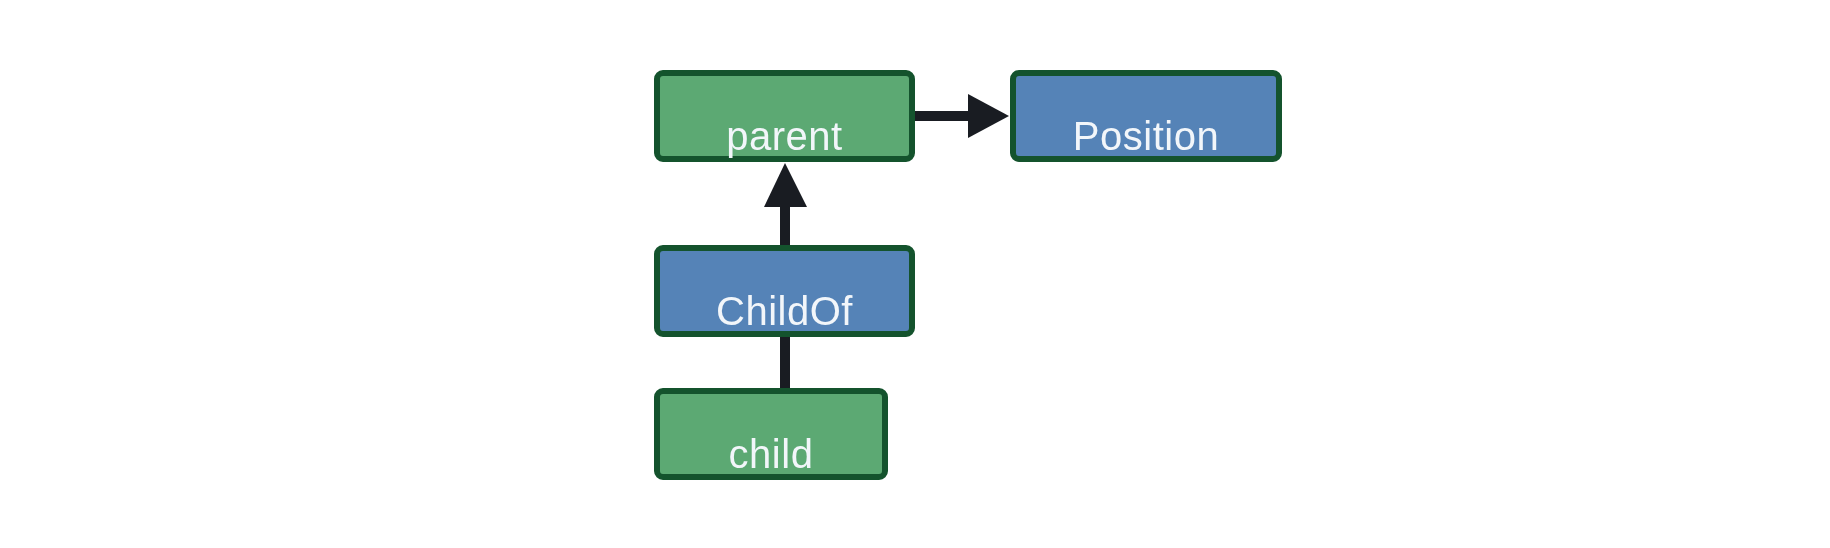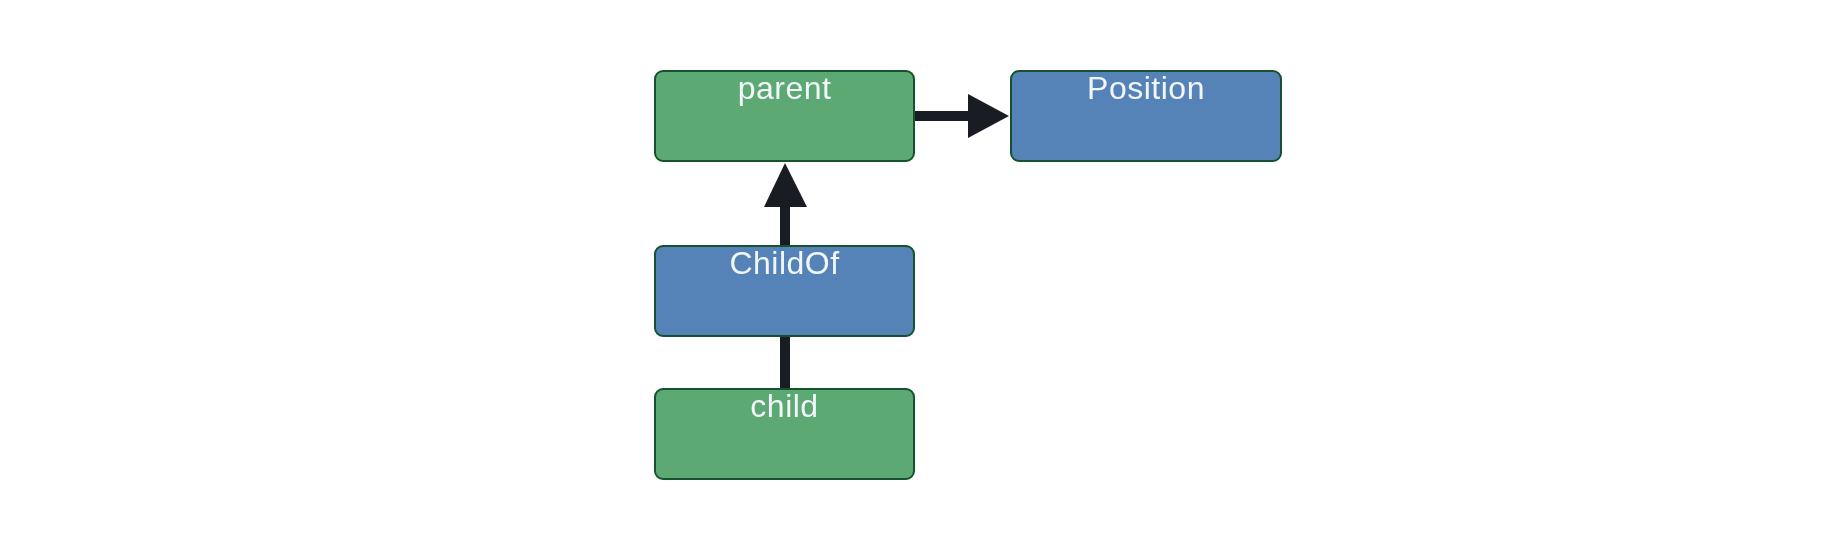--- a/index.html
+++ b/index.html
@@ -18,37 +18,37 @@
   .edges-svg {
     position: absolute;
     left: 0;
     top: 0;
     width: 1830px;
     height: 548px;
   }
   .node {
     position: absolute;
     box-sizing: border-box;
-    border: 2px solid #14532d;
+    border: 6px solid #14532d;
     border-radius: 9px;
     display: flex;
-    align-items: flex-start;
+    align-items: flex-end;
     justify-content: center;
-    font-size: 32px;
+    font-size: 40px;
     line-height: 1;
     color: #f2f6fa;
     letter-spacing: 0.5px;
   }
   .node.entity    { background: #5ca973; }
   .node.component { background: #5583b7; }
 
   .node-parent   { left: 654px;  top: 70px;  width: 261px; height: 92px; }
   .node-position { left: 1010px; top: 70px;  width: 272px; height: 92px; }
   .node-childof  { left: 654px;  top: 245px; width: 261px; height: 92px; }
-  .node-child    { left: 654px;  top: 388px; width: 261px; height: 92px; }
+  .node-child    { left: 654px;  top: 388px; width: 234px; height: 92px; }
 </style>
 </head>
 <body>
 
 <div class="canvas">
 
   <svg class="edges-svg" viewBox="0 0 1830 548" xmlns="http://www.w3.org/2000/svg">
 
     <g>
       <rect x="912" y="111" width="58" height="10" fill="#191c22"></rect>

